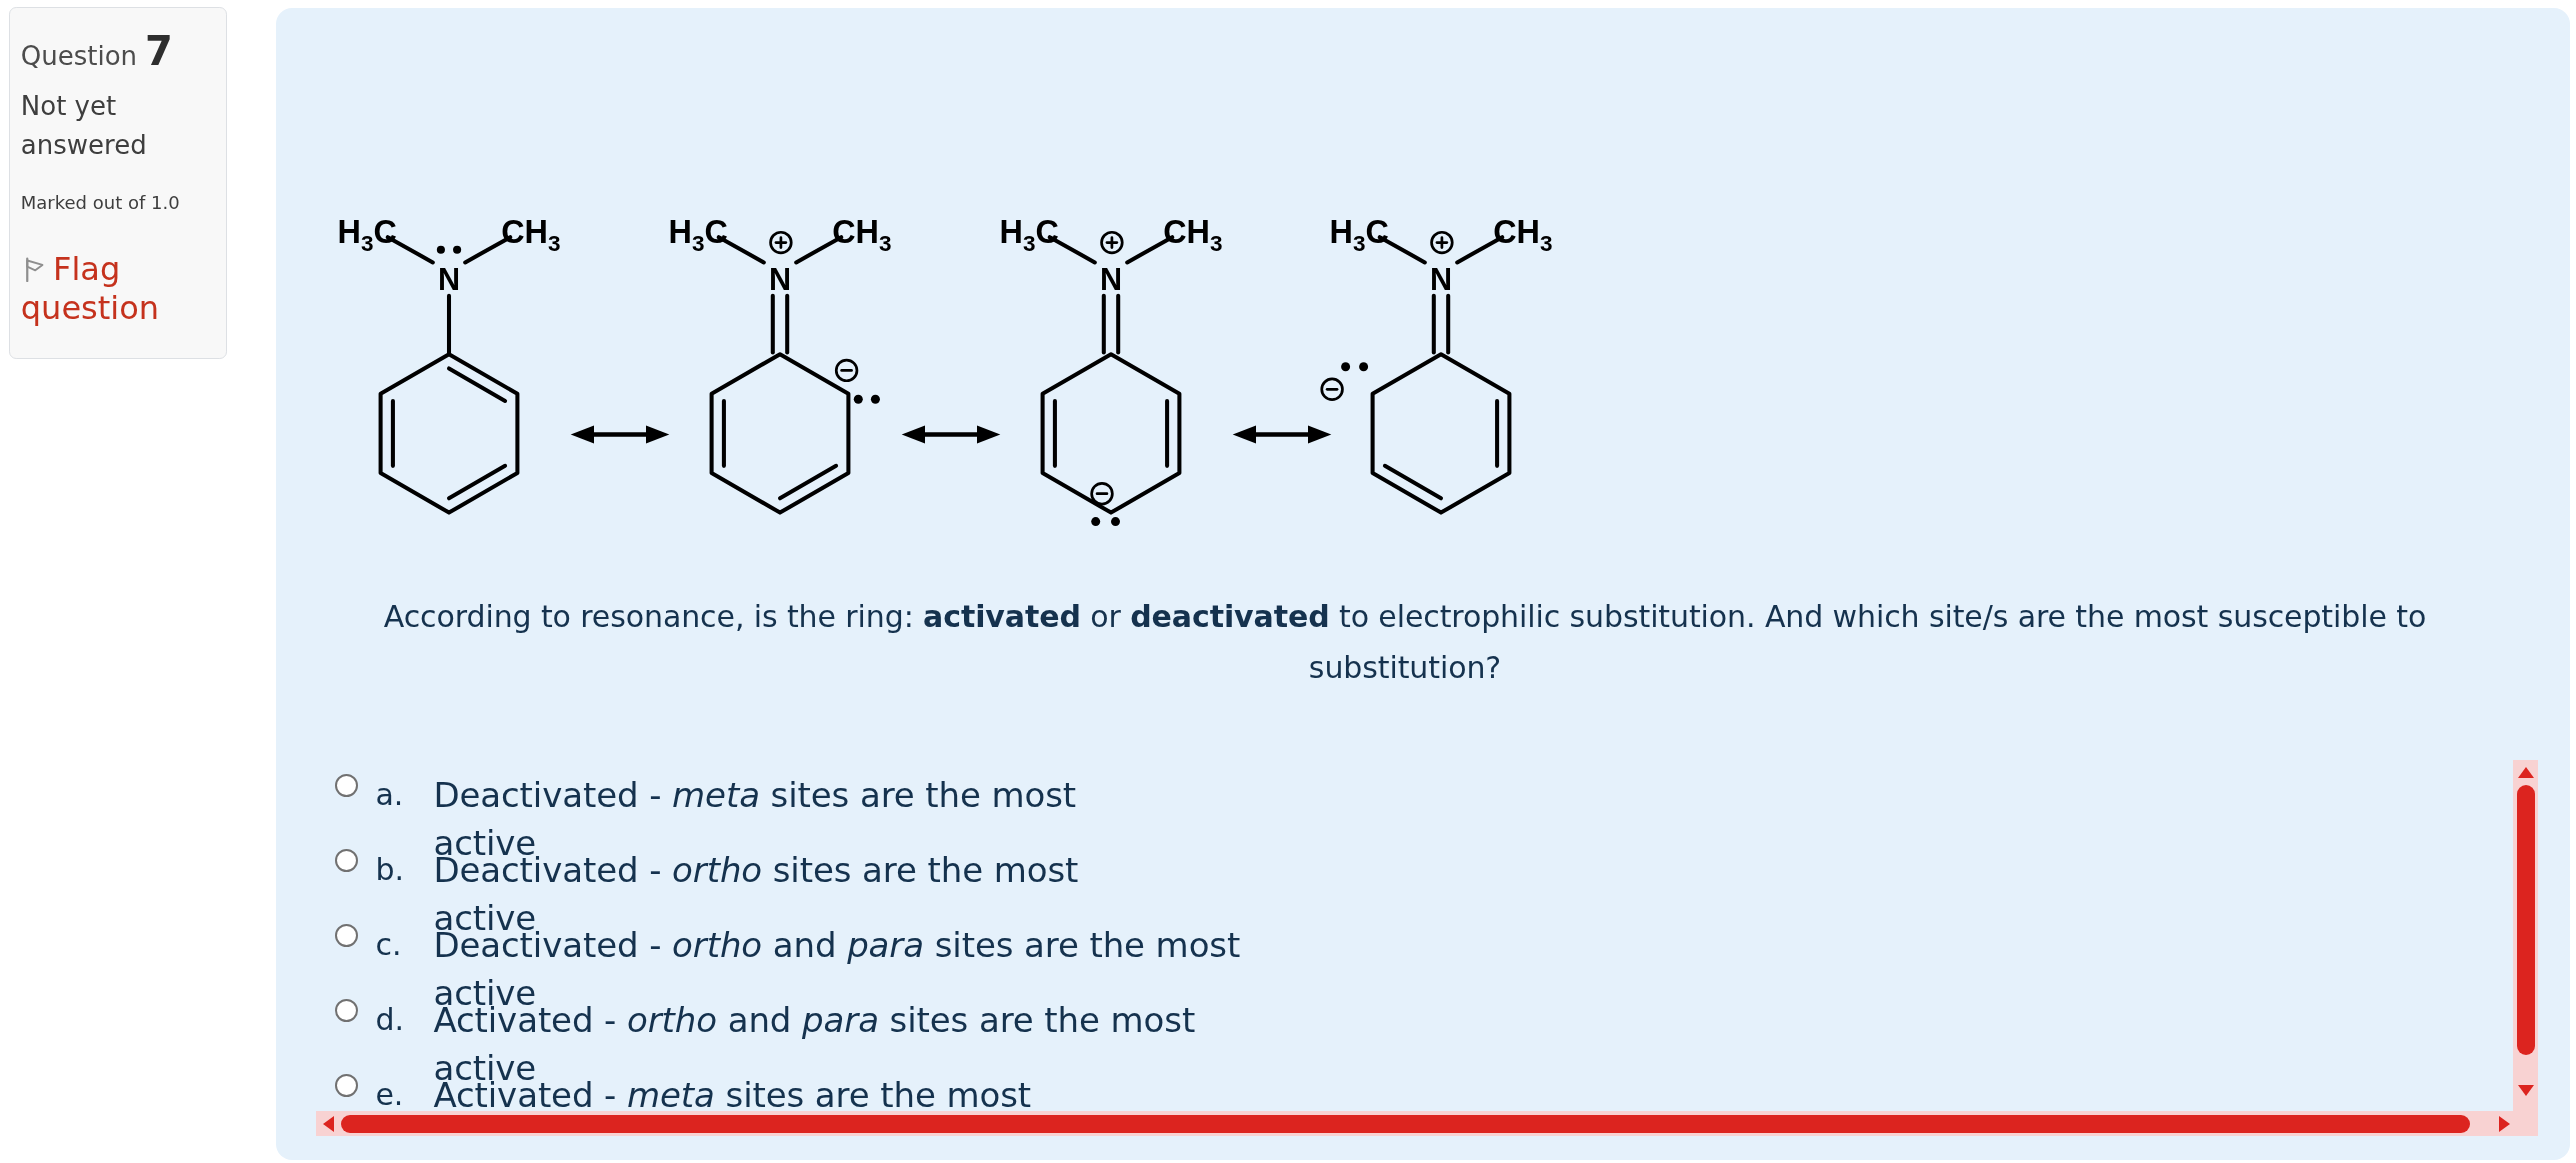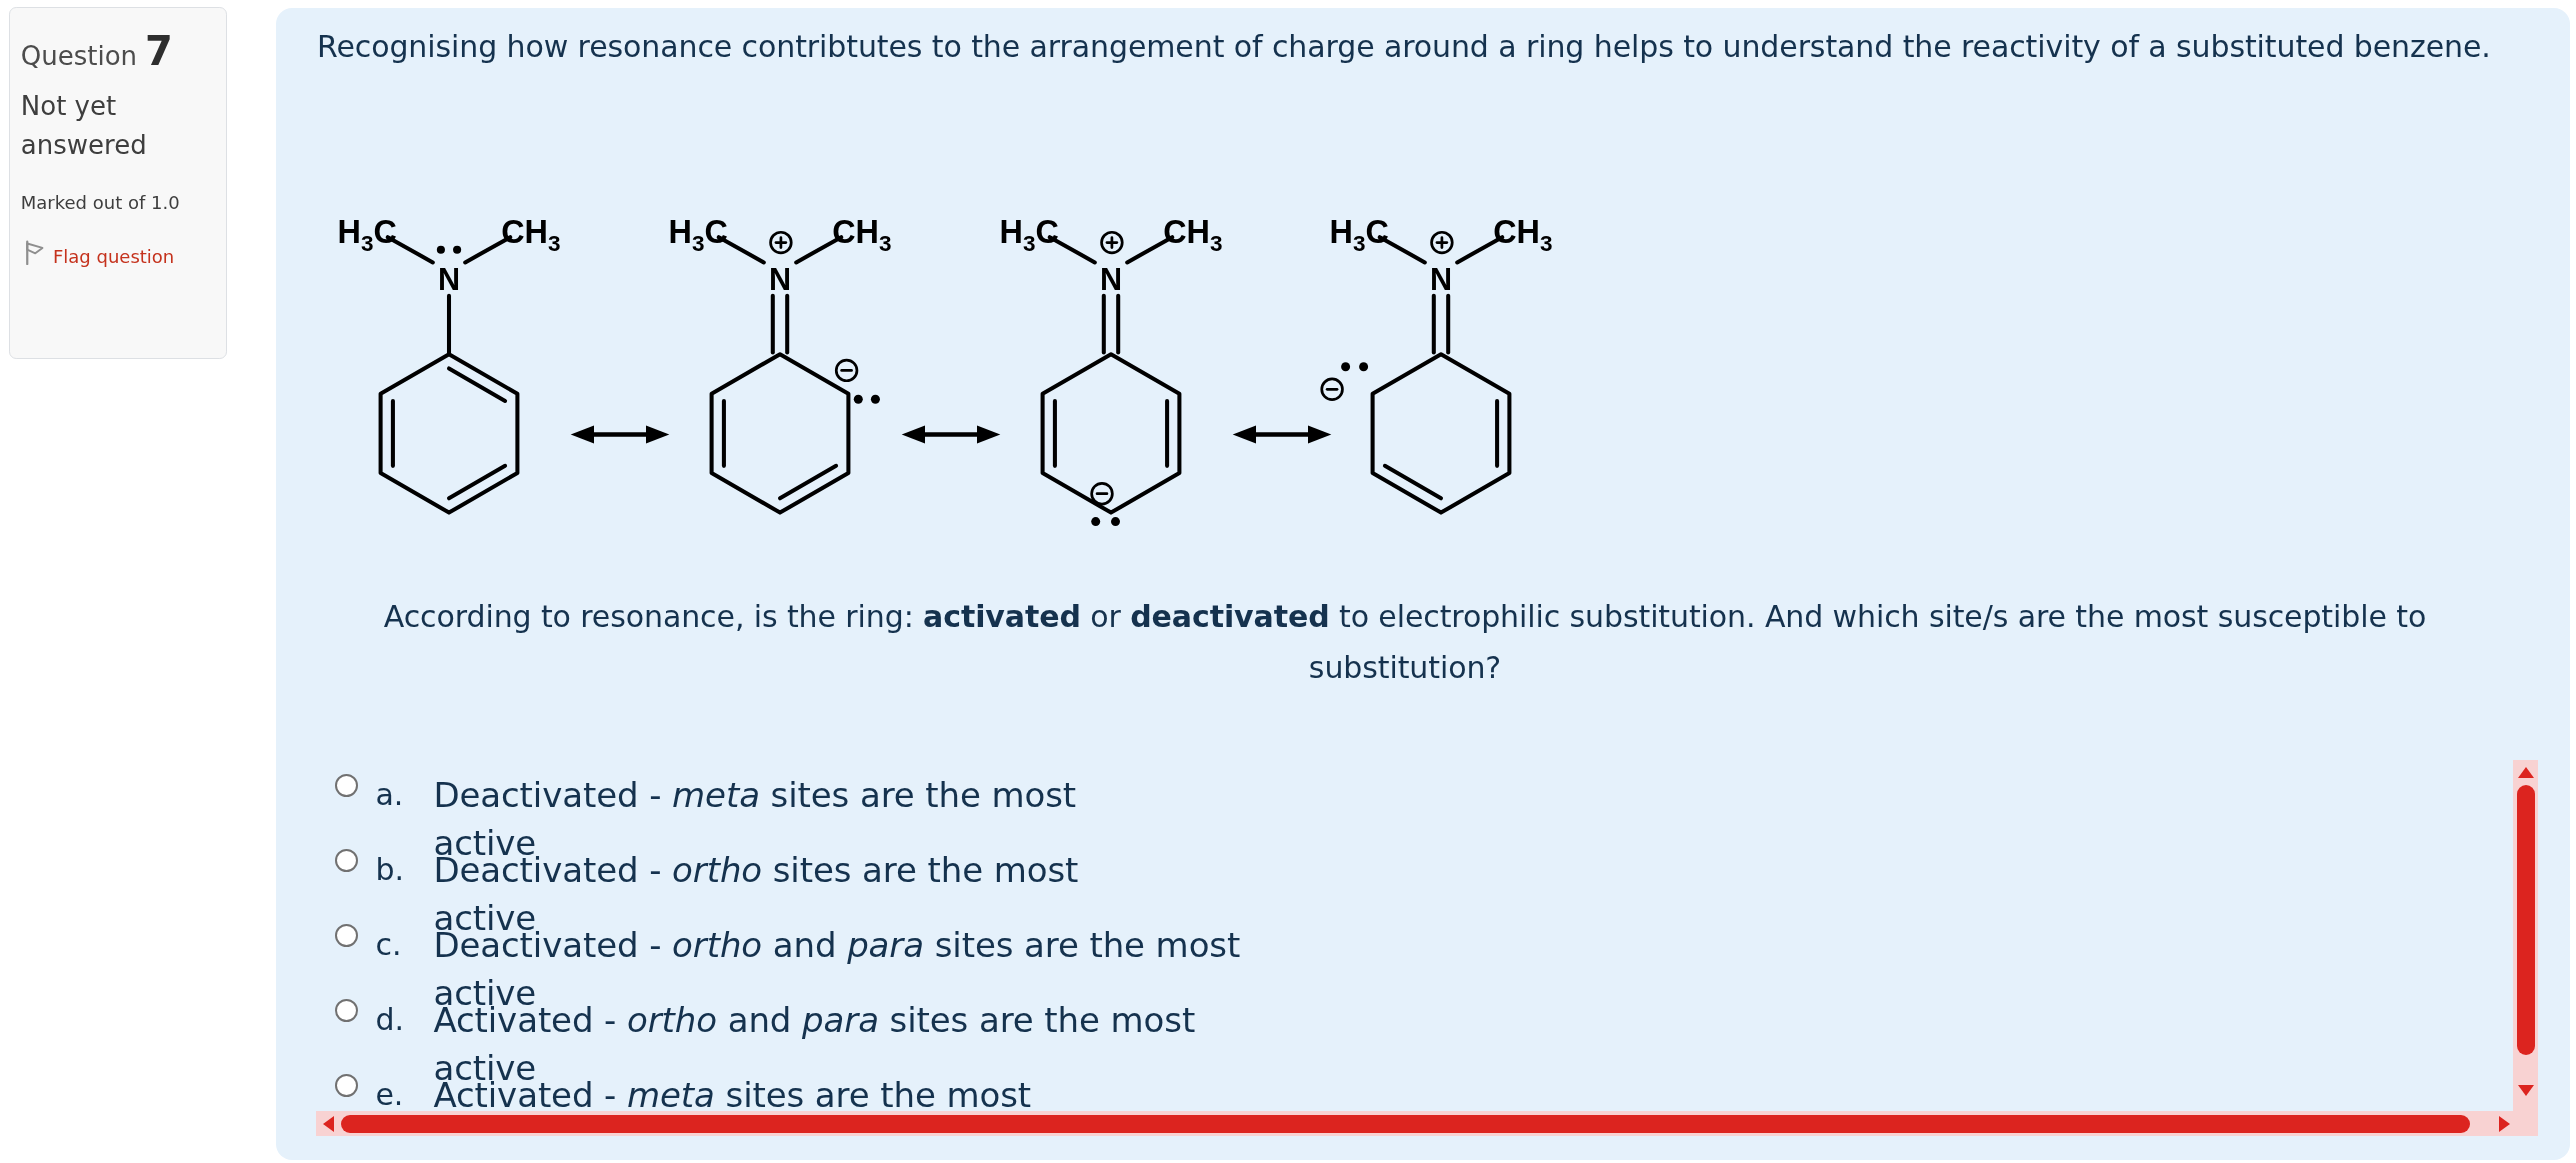--- a/index.html
+++ b/index.html
@@ -21,21 +21,21 @@
   
   .sidebar-card{
     position:absolute;left:9px;top:7.2px;width:218px;height:352px;
     background:var(--card-bg);border:1.8px solid var(--card-border);border-radius:7.2px;
     padding:20px 10.8px 10.8px 10.8px;color:var(--card-text);
   }
   .q-line{font-size:26px;color:#4c4c4c;}
   .q-num{font-size:40px;font-weight:bold;color:#2e2e2e;margin-left:8px;}
   .q-status{margin-top:12.6px;font-size:26px;line-height:39px;color:#3e3e3e;}
   .q-marks{margin-top:18px;font-size:18px;line-height:39px;color:#3e3e3e;}
-  .flag-link{margin-top:15px;font-size:18px;line-height:39px;color:var(--flag-red);cursor:pointer;}
+  .flag-link{margin-top:28px;font-size:32px;line-height:39px;color:var(--flag-red);cursor:pointer;}
   .flag-link svg{vertical-align:-2.7px;margin-right:7.2px;}
   
   .panel{
     position:absolute;left:276px;top:8px;width:2294px;height:1152px;
     background:var(--panel-bg);border-radius:16px;
   }
   .para{
     position:absolute;left:41px;width:2176px;
     font-size:30px;line-height:51px;letter-spacing:-0.1px;color:var(--text);
   }
@@ -83,21 +83,20 @@
   <div class="q-marks">Marked out of 1.0</div>
   <div class="flag-link">
     <svg width="25" height="27" viewBox="0 0 28 30">
       <path d="M7 4 V29" stroke="#8f8f8f" stroke-width="2.5" fill="none" stroke-linecap="round"></path>
       <path d="M7 6 L24 11 L16 17 L7 13 Z" stroke="#8f8f8f" stroke-width="2.2" fill="none" stroke-linejoin="round"></path>
     </svg><span>Flag question</span>
   </div>
 </div>
 
 <div class="panel">
-  <div class="para" id="intro">Recognising how resonance contribtutes to the arrangement of charge around a ring helps to understand the reactivity of a substituted benzene.</div>
 
   <div id="structures">
       <svg width="306" height="360" viewBox="0 0 340 400" id="mol0" class="mol">
         <polygon points="170,168 246,212 246,300 170,344 94,300 94,212" fill="none" stroke="#000000" stroke-width="4.5" stroke-linejoin="round"></polygon>
         <line x1="170" y1="183.84" x2="232.32" y2="219.92" stroke="#000000" stroke-width="4.5" stroke-linecap="round"></line>
         <line x1="107.68" y1="219.92" x2="107.68" y2="292.08" stroke="#000000" stroke-width="4.5" stroke-linecap="round"></line>
         <line x1="170" y1="328.16" x2="232.32" y2="292.08" stroke="#000000" stroke-width="4.5" stroke-linecap="round"></line>
         <line x1="170" y1="103" x2="170" y2="166" stroke="#000000" stroke-width="4.5" stroke-linecap="round"></line>
         <line x1="102" y1="38" x2="152" y2="66" stroke="#000000" stroke-width="4.5" stroke-linecap="round"></line>
         <line x1="188" y1="66" x2="238" y2="38" stroke="#000000" stroke-width="4.5" stroke-linecap="round"></line>

